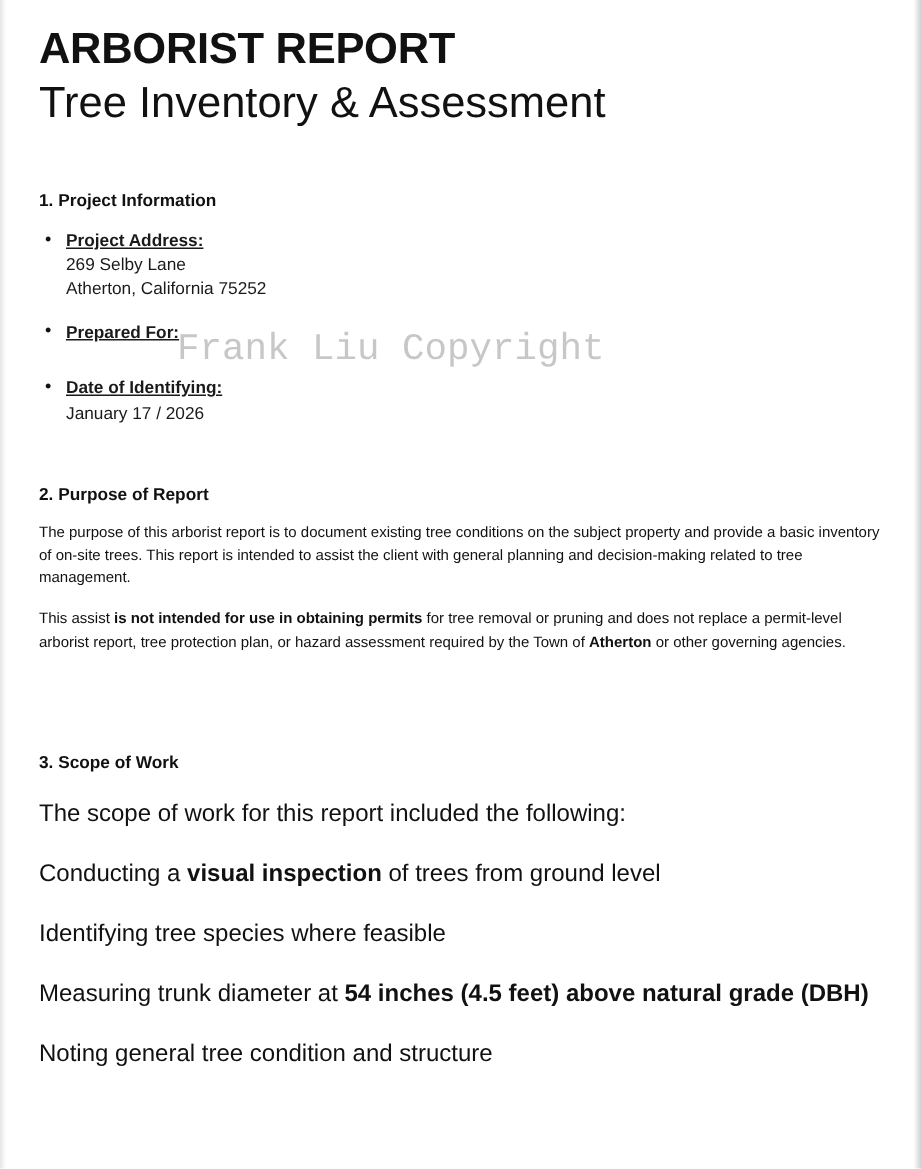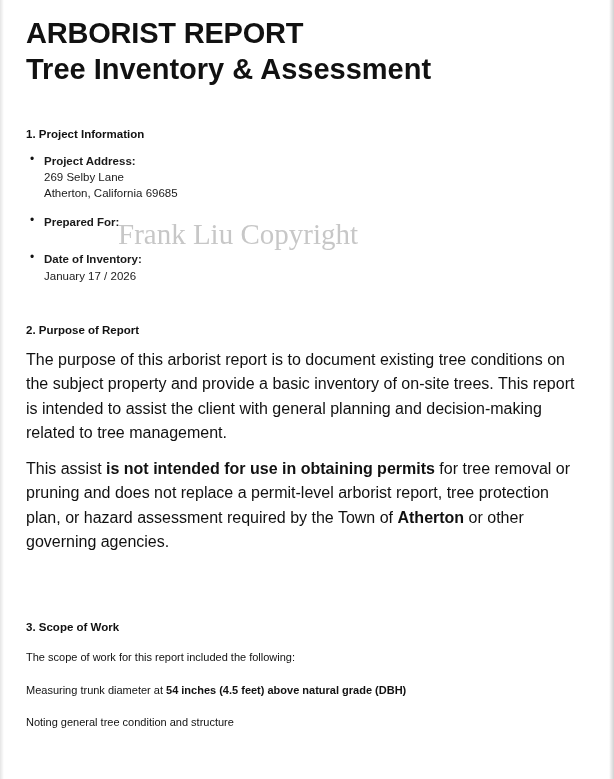--- a/index.html
+++ b/index.html
@@ -29,21 +29,21 @@
   .doc-title {
     font-size: 29px;
     font-weight: bold;
     letter-spacing: -0.2px;
     line-height: 1.18;
     margin: 0;
     color: #111;
   }
   .doc-subtitle {
     font-size: 29px;
-    font-weight: bold;
+    font-weight: normal;
     line-height: 1.22;
     margin: 2px 0 0 0;
     color: #111;
   }
   .section-heading {
     font-size: 11.5px;
     font-weight: bold;
     color: #111;
     margin: 0;
   }
@@ -67,51 +67,52 @@
     left: 4px;
     top: -1px;
     font-size: 12px;
     color: #111;
   }
   .bullet-label {
     font-size: 11.5px;
     font-weight: bold;
     display: block;
     line-height: 1.45;
+    text-decoration: underline;
   }
   .bullet-line {
     font-size: 11.5px;
     display: block;
     line-height: 1.4;
   }
   .spaced-item { margin-top: 20px; }
 
   .para {
-    font-size: 16px;
+    font-size: 10px;
     line-height: 1.52;
     margin: 12px 0 0 0;
     color: #111;
   }
   .para b { font-weight: bold; }
 
   .scope-line {
-    font-size: 11px;
+    font-size: 16px;
     line-height: 1.5;
     margin: 16px 0 0 0;
     color: #111;
   }
   .scope-line b { font-weight: bold; }
 
   .watermark {
     position: absolute;
     left: 118px;
     top: 218px;
-    font-size: 29px;
+    font-size: 25px;
     color: rgba(130,130,130,0.45);
-    font-family: Liberation Serif, serif;
+    font-family: Liberation Mono, monospace;
     white-space: nowrap;
     pointer-events: none;
     user-select: none;
   }
   .edge-shadow {
     position: absolute;
     top: 0;
     right: 0;
     width: 5px;
     height: 779px;
@@ -135,42 +136,44 @@
     <h1 class="doc-title">ARBORIST REPORT</h1>
     <div class="doc-subtitle">Tree Inventory &amp; Assessment</div>
   </div>
 
   <div class="section-heading sec1">1. Project Information</div>
 
   <ul class="bullet-list">
     <li class="bullet-item">
       <span class="bullet-label">Project Address:</span>
       <span class="bullet-line">269 Selby Lane</span>
-      <span class="bullet-line">Atherton, California 69685</span>
+      <span class="bullet-line">Atherton, California 75252</span>
     </li>
     <li class="bullet-item">
       <span class="bullet-label">Prepared For:</span>
     </li>
     <li class="bullet-item spaced-item">
-      <span class="bullet-label">Date of Inventory:</span>
+      <span class="bullet-label">Date of Identifying:</span>
       <span class="bullet-line">January 17 / 2026</span>
     </li>
   </ul>
 
   <div class="section-heading sec2">2. Purpose of Report</div>
 
   <p class="para">The purpose of this arborist report is to document existing tree conditions on the subject property and provide a basic inventory of on-site trees. This report is intended to assist the client with general planning and decision-making related to tree management.</p>
 
   <p class="para"><span>This assist </span><b>is not intended for use in obtaining permits</b><span> for tree removal or pruning and does not replace a permit-level arborist report, tree protection plan, or hazard assessment required by the Town of </span><b>Atherton</b><span> or other governing agencies.</span></p>
 
   <div class="section-heading sec3">3. Scope of Work</div>
 
   <p class="scope-line">The scope of work for this report included the following:</p>
 
+  <p class="scope-line"><span>Conducting a </span><b>visual inspection</b><span> of trees from ground level</span></p>
 
+  <p class="scope-line">Identifying tree species where feasible</p>
 
   <p class="scope-line"><span>Measuring trunk diameter at </span><b>54 inches (4.5 feet) above natural grade (DBH)</b></p>
 
   <p class="scope-line">Noting general tree condition and structure</p>
 
   <div class="watermark">Frank Liu Copyright</div>
 
   <div class="edge-shadow"></div>
   <div class="edge-shadow-left"></div>
 </div>

